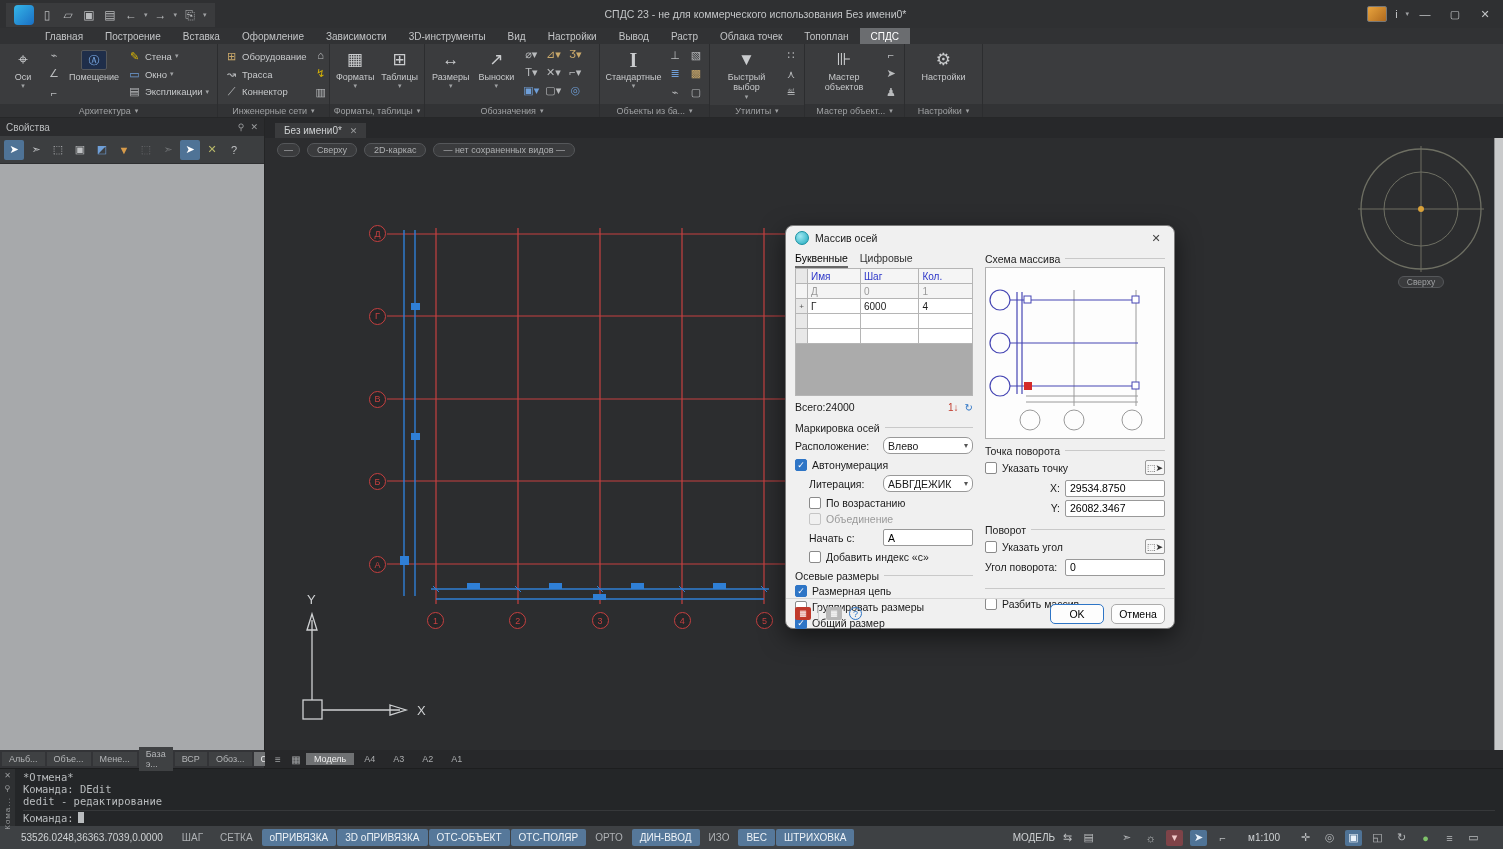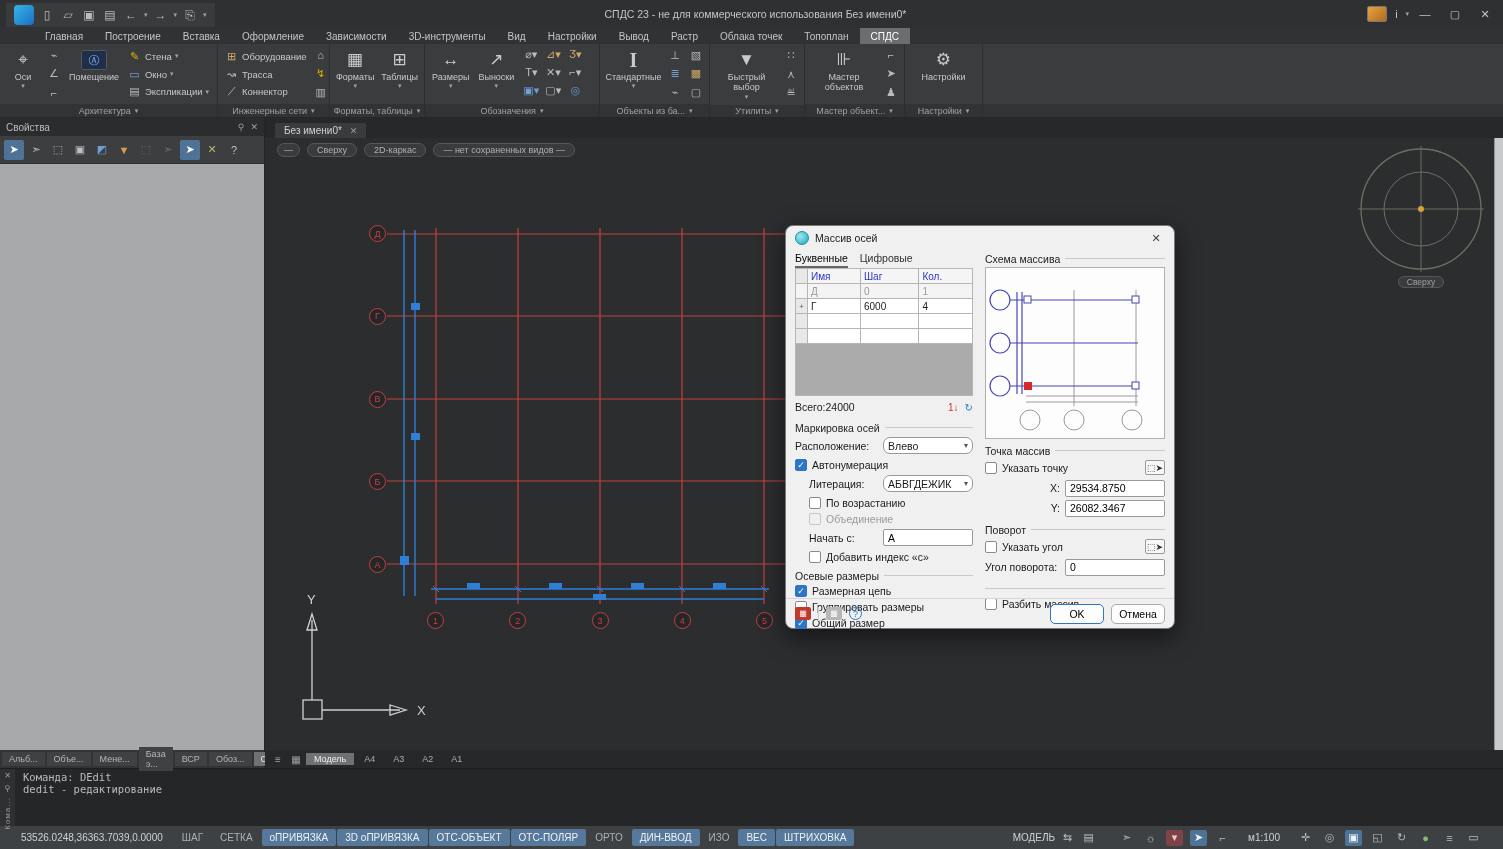--- a/index.html
+++ b/index.html
@@ -726,21 +726,21 @@
           <g fill="#fff" stroke="#4646b4">
             <rect x="38" y="28" width="7" height="7"></rect>
             <rect x="146" y="28" width="7" height="7"></rect>
             <rect x="146" y="114" width="7" height="7"></rect>
           </g>
           <rect x="38" y="114" width="8" height="8" fill="#d42a2a"></rect>
         </svg>
       </div>
 
       <div class="grp-head">
-          <span>Точка массив</span>
+          <span>Точка поворота</span>
         </div>
       <div class="pickrow">
         <span class="cb">
           <span class="box"></span>
             <span>Указать точку</span>
         </span>
         <span class="pickbtn">⬚➤</span>
       </div>
       <div class="xyrow">
         <span>X:</span>
@@ -787,23 +787,28 @@
 
 <div class="cmd">
   <div class="cmd-dock">
     <span>✕</span>
     <span>⚲</span>
     <span class="vtxt">Кома...</span>
   </div>
   <div class="cmd-lines">
     <div id="cmd-history">
 
+    <div class="cmd-line"><span>*Отмена*</span></div>
         <div class="cmd-line"><span>Команда: DEdit</span></div>
         <div class="cmd-line"><span>dedit - редактирование</span></div>
       </div>
+    <div class="cmd-prompt">
+      <span>Команда:</span>
+        <span class="cmd-cursor"></span>
+    </div>
   </div>
 </div>
 
 <div class="statusbar">
   <span class="coords">53526.0248,36363.7039,0.0000</span>
   <span style="display:flex;gap:1px">
 
   <span class="stoggle"><span>ШАГ</span></span>
       <span class="stoggle"><span>СЕТКА</span></span>
       <span class="stoggle on"><span>оПРИВЯЗКА</span></span>

